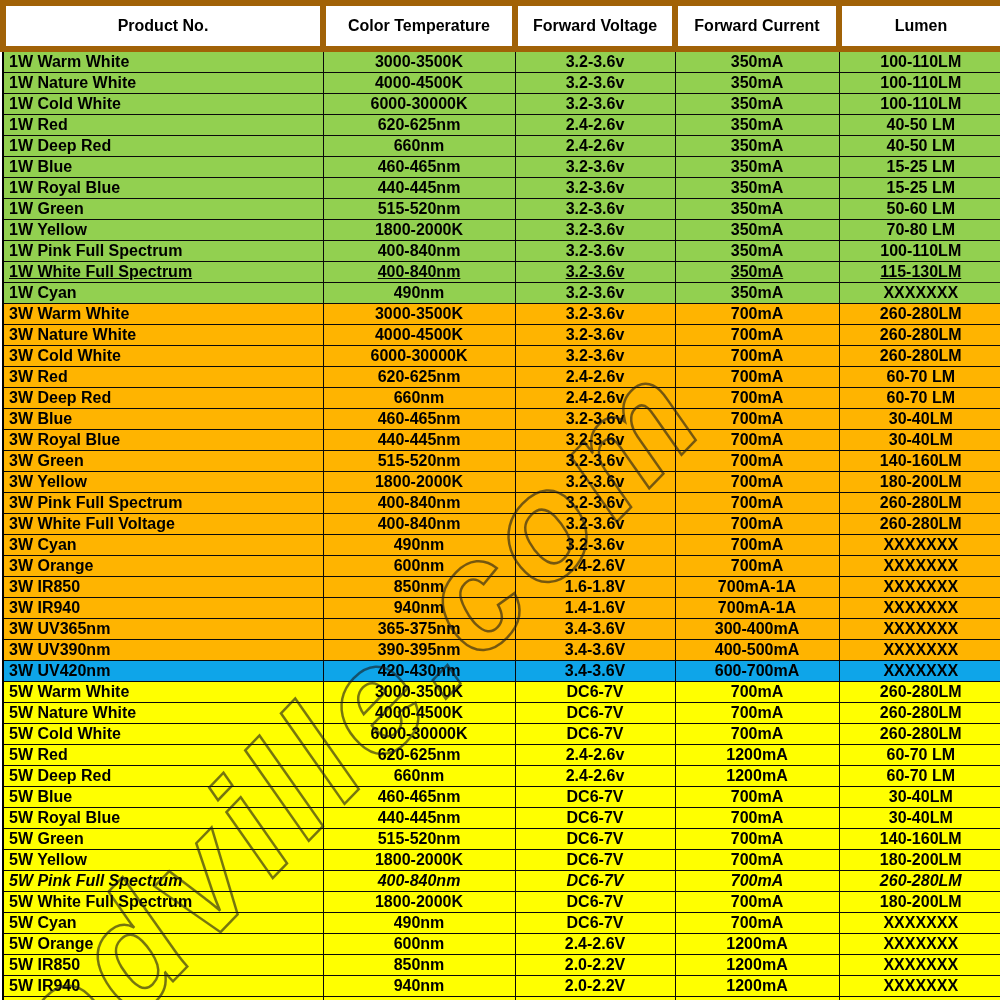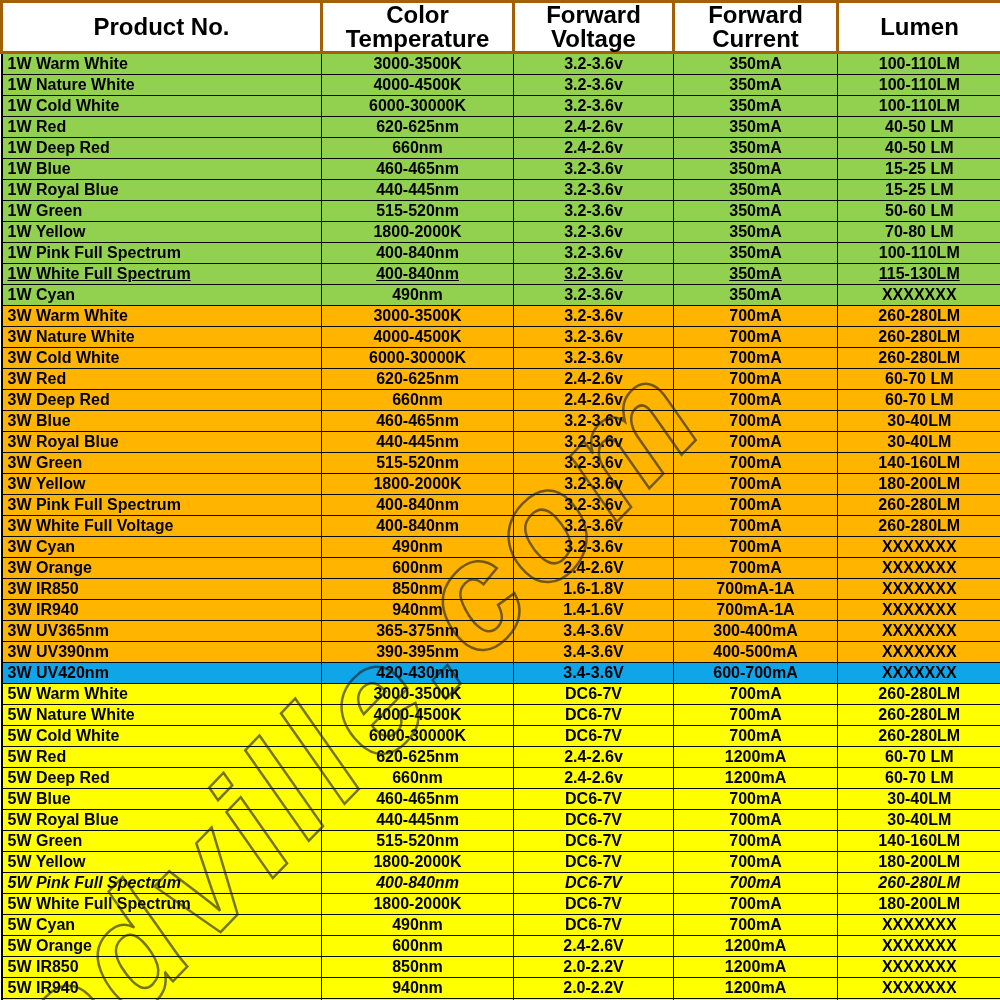--- a/index.html
+++ b/index.html
@@ -18,23 +18,23 @@
     font-weight: bold;
     color: #000;
   }
   table.spec col.c0 { width: 320px; }
   table.spec col.c1 { width: 192px; }
   table.spec col.c2 { width: 160px; }
   table.spec col.c3 { width: 164px; }
   table.spec col.c4 { width: 164px; }
   table.spec th {
     background: #ffffff;
-    border: 3px solid #a16207;
+    border: 6px solid #a16207;
     height: 40px;
-    font-size: 24px;
+    font-size: 16px;
     line-height: 1.0;
     text-align: center;
     padding: 0 2px;
     vertical-align: middle;
   }
   table.spec td {
     border: 1px solid #0a0a0a;
     height: 20px;
     line-height: 20px;
     font-size: 16px;

